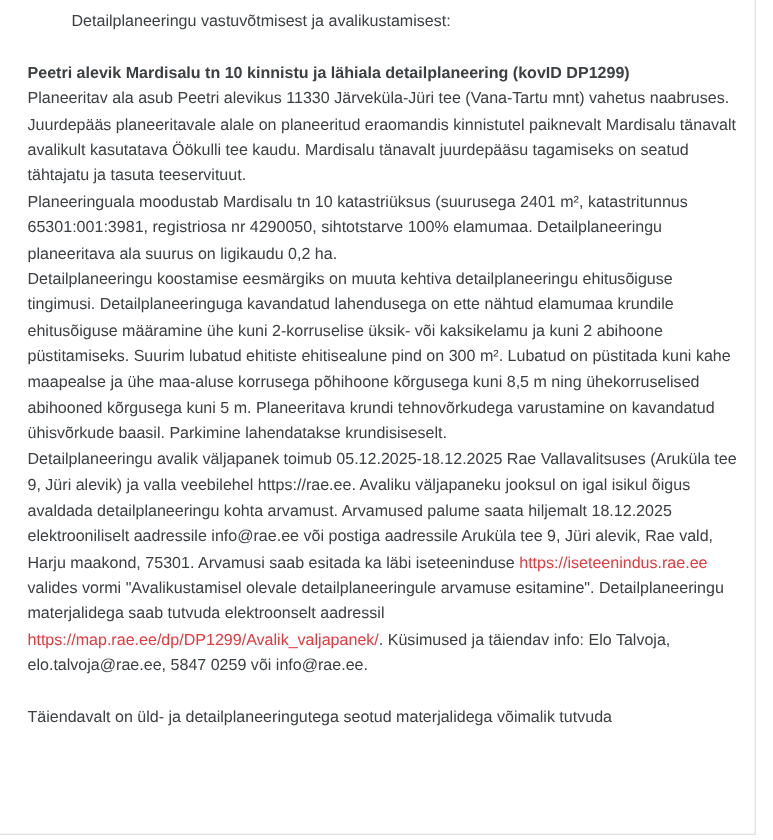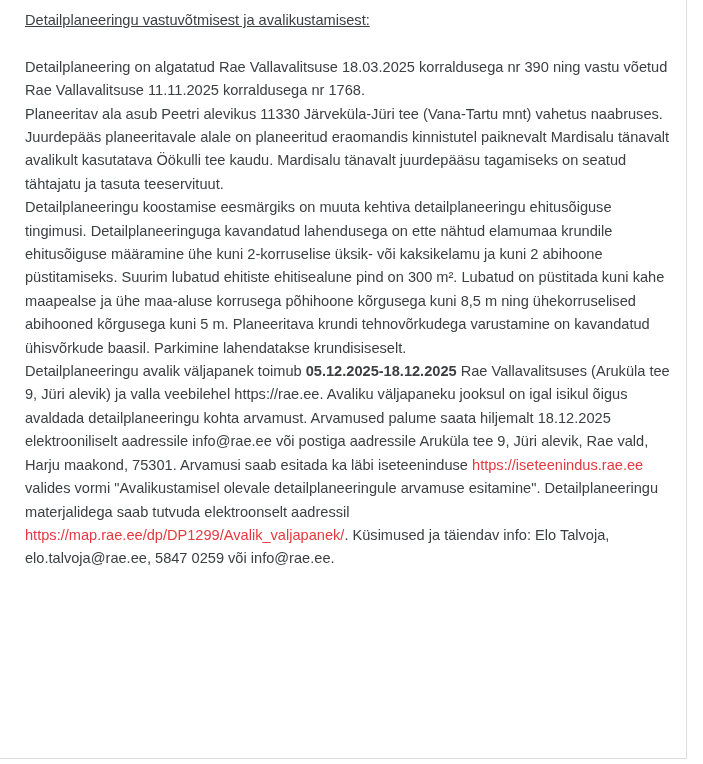--- a/index.html
+++ b/index.html
@@ -16,46 +16,48 @@
     overflow:hidden;
     background:#ffffff;
   }
   .content{
     padding:9px 15px 0 25px;
     font-size:14.6px;
     line-height:23.4px;
   }
   p{margin:0;}
   .doc-title{
-    text-decoration:underline;
     margin-bottom:23.4px;
+    margin-left:40px;
   }
   .doc-heading{font-weight:bold;}
-  .bold{font-weight:bold;}
+  .bold{font-weight:normal;}
   .red-link{
     color:var(--accent-red,#e4393f);
     font-weight:normal;
     text-decoration:none;
     cursor:pointer;
   }
 </style>
 </head>
 <body>
 
 <div class="frame">
   <div class="content">
 
     <p class="doc-title">Detailplaneeringu vastuvõtmisest ja avalikustamisest:</p>
 
+    <p class="doc-heading">Peetri alevik Mardisalu tn 10 kinnistu ja lähiala detailplaneering (kovID DP1299)</p>
 
-    <p>Detailplaneering on algatatud Rae Vallavalitsuse 18.03.2025 korraldusega nr 390 ning vastu võetud Rae Vallavalitsuse 11.11.2025 korraldusega nr 1768.</p>
 
     <p>Planeeritav ala asub Peetri alevikus 11330 Järveküla-Jüri tee (Vana-Tartu mnt) vahetus naabruses. Juurdepääs planeeritavale alale on planeeritud eraomandis kinnistutel paiknevalt Mardisalu tänavalt avalikult kasutatava Öökulli tee kaudu. Mardisalu tänavalt juurdepääsu tagamiseks on seatud tähtajatu ja tasuta teeservituut.</p>
 
+    <p>Planeeringuala moodustab Mardisalu tn 10 katastriüksus (suurusega 2401 m², katastritunnus 65301:001:3981, registriosa nr 4290050, sihtotstarve 100% elamumaa. Detailplaneeringu planeeritava ala suurus on ligikaudu 0,2 ha.</p>
 
     <p>Detailplaneeringu koostamise eesmärgiks on muuta kehtiva detailplaneeringu ehitusõiguse tingimusi. Detailplaneeringuga kavandatud lahendusega on ette nähtud elamumaa krundile ehitusõiguse määramine ühe kuni 2-korruselise üksik- või kaksikelamu ja kuni 2 abihoone püstitamiseks. Suurim lubatud ehitiste ehitisealune pind on 300 m². Lubatud on püstitada kuni kahe maapealse ja ühe maa-aluse korrusega põhihoone kõrgusega kuni 8,5 m ning ühekorruselised abihooned kõrgusega kuni 5 m. Planeeritava krundi tehnovõrkudega varustamine on kavandatud ühisvõrkude baasil. Parkimine lahendatakse krundisiseselt.</p>
 
 
     <p><span>Detailplaneeringu avalik väljapanek toimub </span><span class="bold">05.12.2025-18.12.2025</span><span> Rae Vallavalitsuses (Aruküla tee 9, Jüri alevik) ja valla veebilehel https://rae.ee. Avaliku väljapaneku jooksul on igal isikul õigus avaldada detailplaneeringu kohta arvamust. Arvamused palume saata hiljemalt 18.12.2025 elektrooniliselt aadressile info@rae.ee või postiga aadressile Aruküla tee 9, Jüri alevik, Rae vald, Harju maakond, 75301. Arvamusi saab esitada ka läbi iseteeninduse </span><a class="red-link">https://iseteenindus.rae.ee</a><span> valides vormi "Avalikustamisel olevale detailplaneeringule arvamuse esitamine". Detailplaneeringu materjalidega saab tutvuda elektroonselt aadressil </span><a class="red-link">https://map.rae.ee/dp/DP1299/Avalik_valjapanek/</a><span>. Küsimused ja täiendav info: Elo Talvoja, elo.talvoja@rae.ee, 5847 0259 või info@rae.ee.</span></p>
 
+    <p style="margin-top:23.4px;"><span>Täiendavalt on üld- ja detailplaneeringutega seotud materjalidega võimalik tutvuda </span></p>
 
   </div>
 </div>
 
 </body></html>

